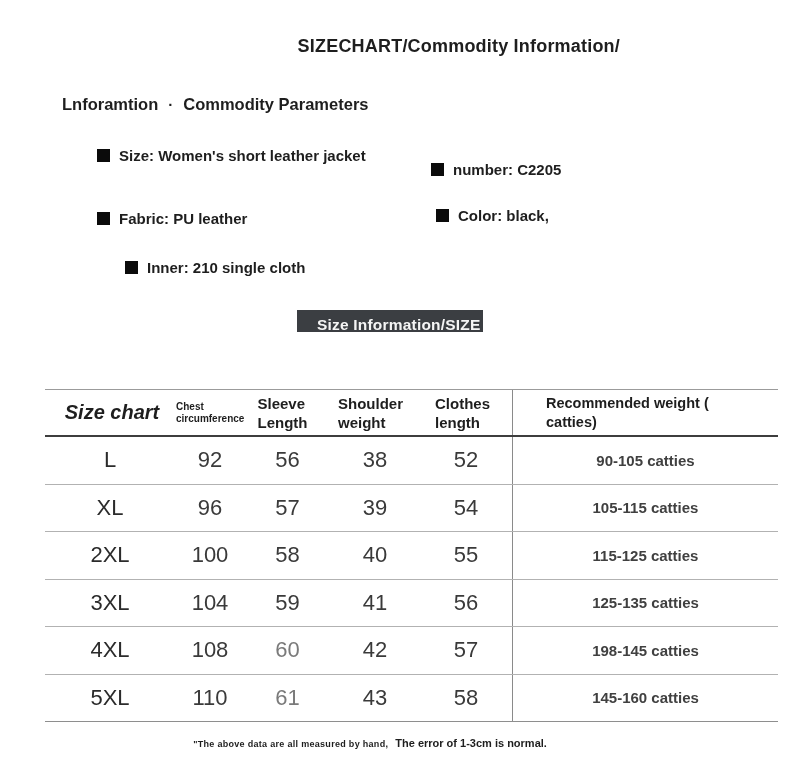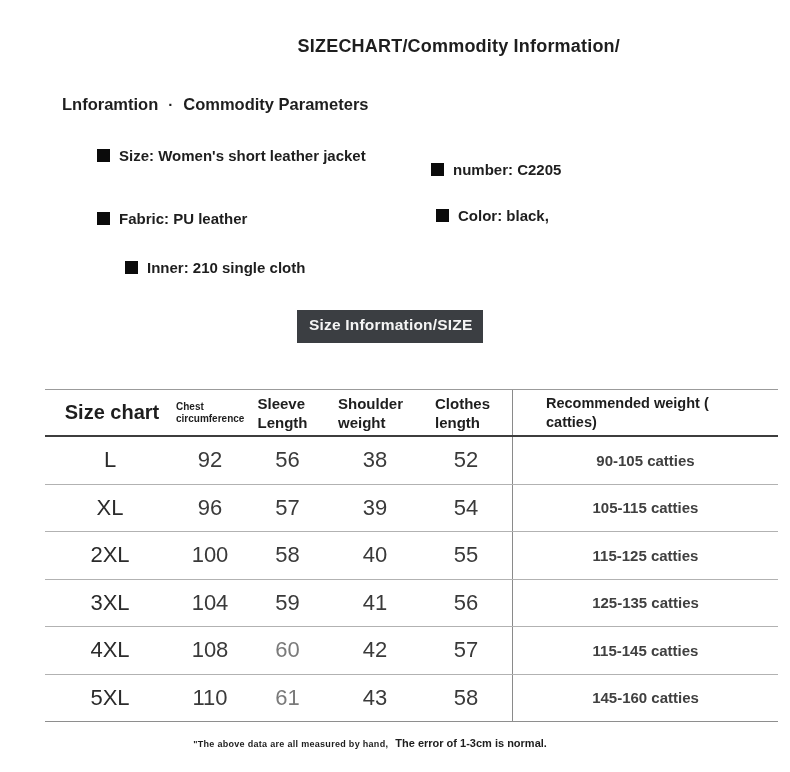--- a/index.html
+++ b/index.html
@@ -30,35 +30,35 @@
   .param{position:absolute;font-size:15px;font-weight:bold;line-height:21px;}
   .sq{display:inline-block;width:13px;height:13px;background:#0b0b0b;margin-right:9px;
       vertical-align:-1px;}
   .p-name{left:97px;top:145px;width:300px;}
   .p-number{left:400px;top:159px;padding-left:31px;}
   .p-fabric{left:97px;top:208px;}
   .p-color{left:436px;top:205px;}
   .p-inner{left:97px;top:257px;padding-left:28px;}
 
   
-  .banner{position:absolute;left:297px;top:310px;width:186px;height:33px;
+  .banner{position:absolute;left:297px;top:310px;width:186px;height:22px;
           background:var(--banner-bg);color:var(--banner-text);
-          font-size:15.5px;font-weight:bold;line-height:29px;padding-left:12px;
+          font-size:15.5px;font-weight:bold;line-height:29px;padding-left:20px;
           letter-spacing:0.2px;}
 
   
   .size-table{position:absolute;left:45px;top:389px;width:733px;}
   .trow{display:grid;grid-template-columns:130px 70px 85px 90px 92px 266px;align-items:center;}
   .hrow{height:48px;border-top:1px solid var(--line-mid);border-bottom:2px solid var(--line-dark);}
   .brow{height:47.5px;border-bottom:1px solid var(--line-light);}
   .brow:last-child{border-bottom:1.5px solid #8e8e8e;}
   .tc{display:flex;align-items:center;justify-content:center;height:100%;}
   .c-weight{border-left:1px solid var(--line-vert);}
   .th .hwrap{display:inline-block;text-align:left;font-weight:bold;}
-  .h-size{font-size:20px;font-weight:bold;width:100%;padding-left:4px;}
+  .h-size{font-size:20px;font-weight:bold;width:100%;padding-left:4px;font-style:italic;}
   .h-chest .hwrap{font-size:10px;line-height:12px;width:68px;}
   .h-sleeve .hwrap{font-size:15px;line-height:19px;width:60px;}
   .h-shoulder .hwrap{font-size:15px;line-height:19px;width:74px;}
   .h-clothes .hwrap{font-size:15px;line-height:19px;width:62px;}
   .h-weight{justify-content:flex-start;padding-left:33px;}
   .h-weight .hwrap{font-size:14.5px;line-height:19px;width:195px;}
   .cell-size{font-size:22px;color:#2b2b2b;}
   .cell-num{font-size:22px;color:var(--num);}
   .cell-num.muted{color:var(--muted-num);}
   .cell-weight{font-size:15px;font-weight:bold;color:#404040;}
@@ -157,21 +157,21 @@
       <div class="tc cell-num">56</div>
       <div class="tc c-weight cell-weight">125-135 catties</div>
     </div>
 
     <div class="trow brow">
       <div class="tc cell-size">4XL</div>
       <div class="tc cell-num">108</div>
       <div class="tc cell-num muted">60</div>
       <div class="tc cell-num">42</div>
       <div class="tc cell-num">57</div>
-      <div class="tc c-weight cell-weight">115-145 catties</div>
+      <div class="tc c-weight cell-weight">198-145 catties</div>
     </div>
 
     <div class="trow brow">
       <div class="tc cell-size">5XL</div>
       <div class="tc cell-num">110</div>
       <div class="tc cell-num muted">61</div>
       <div class="tc cell-num">43</div>
       <div class="tc cell-num">58</div>
       <div class="tc c-weight cell-weight">145-160 catties</div>
     </div>

